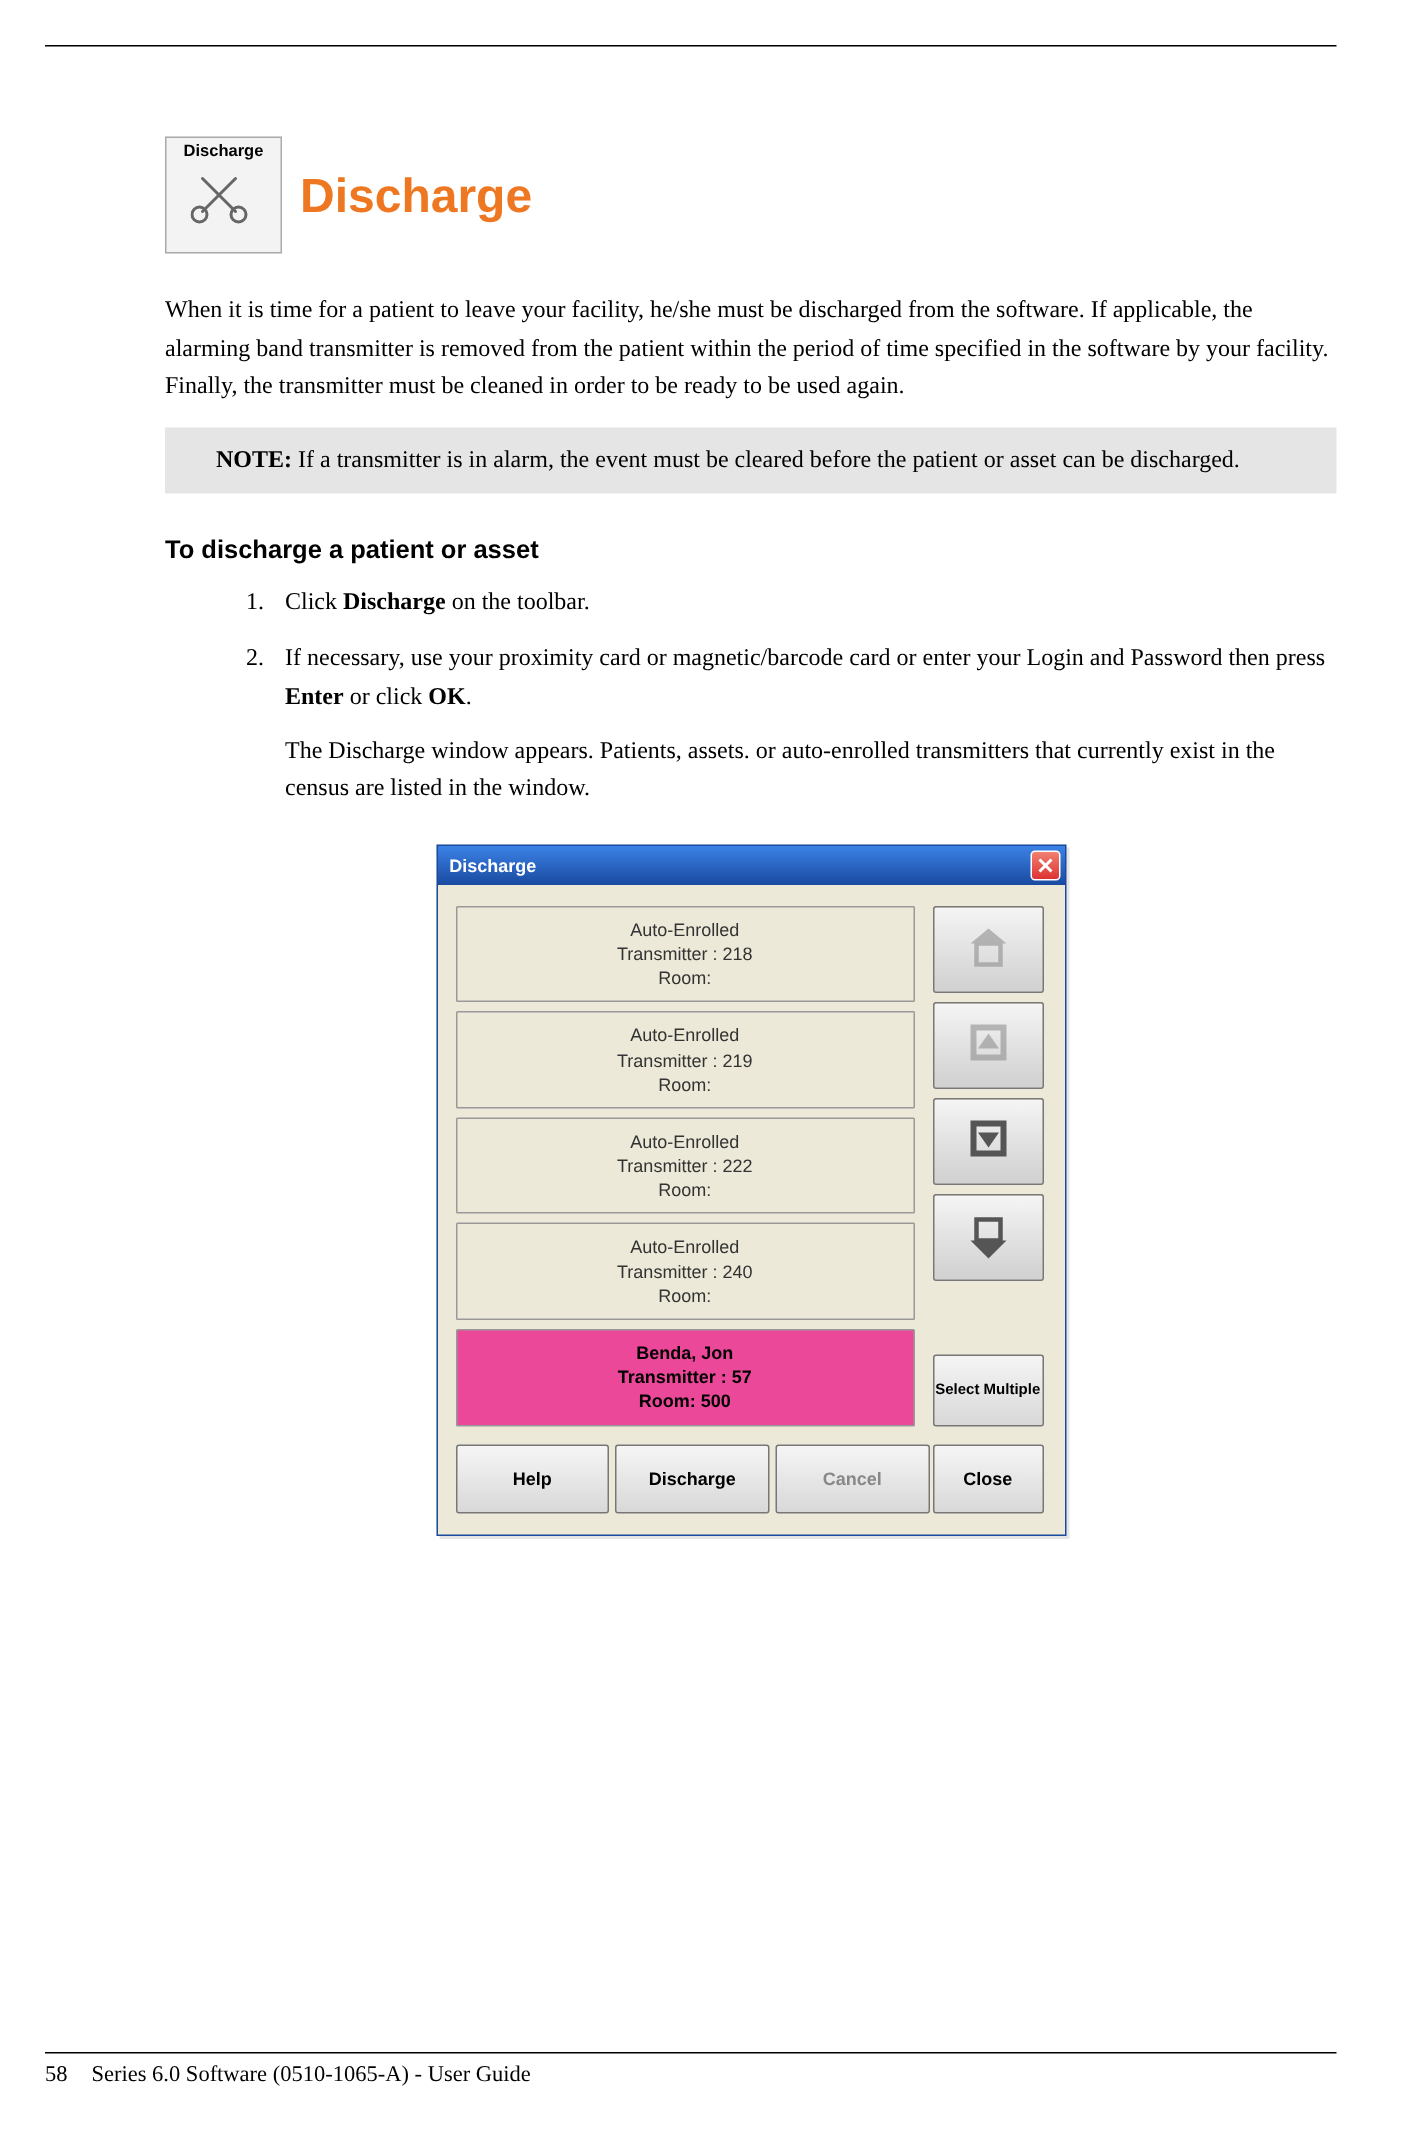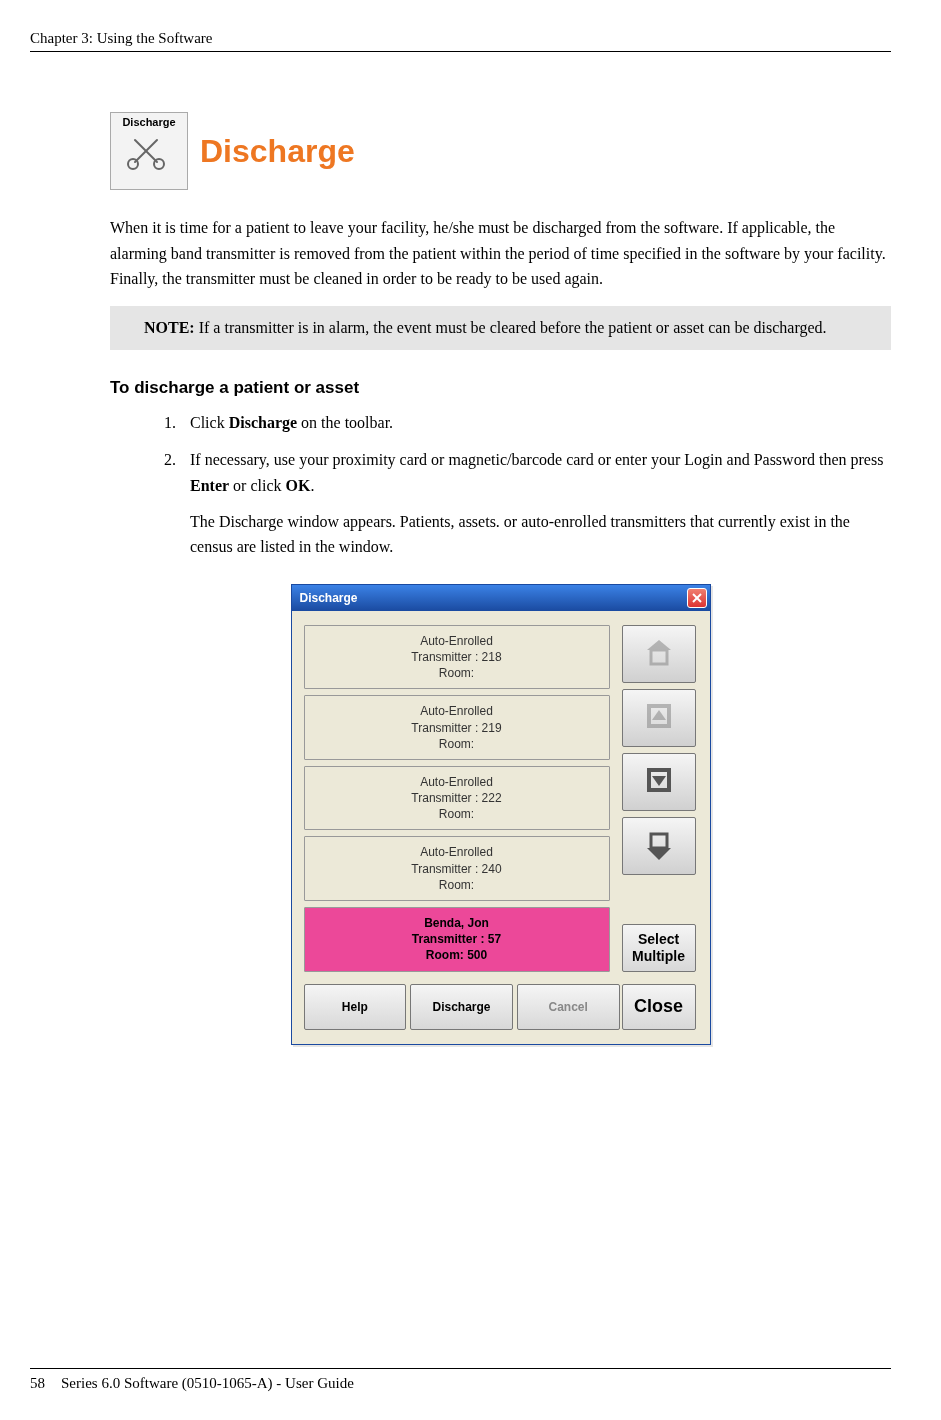--- a/index.html
+++ b/index.html
@@ -155,21 +155,21 @@
     border-radius: 2px;
   }
   .scroll-btn.disabled svg { opacity: 0.55; }
   .select-mult-btn {
     width: 74px; height: 48px;
     border: 1px solid #777;
     background: linear-gradient(to bottom, #f5f5f5, #d8d8d8);
     display: flex; align-items: center; justify-content: center;
     border-radius: 2px;
     font-family: Verdana, Tahoma, sans-serif;
-    font-size: 14px;
+    font-size: 10px;
     font-weight: bold;
     text-align: center;
     line-height: 1.2;
     margin-top: auto;
   }
   .dialog-footer {
     padding: 0 12px 14px 12px;
     display: flex;
   }
   .footer-left { flex: 1; display: flex; gap: 4px; }
@@ -186,21 +186,21 @@
     border-radius: 2px;
   }
   .dlg-btn.disabled { color: #888; }
   .close-bottom {
     width: 74px;
     height: 46px;
     border: 1px solid #777;
     background: linear-gradient(to bottom, #f5f5f5, #d8d8d8);
     display: flex; align-items: center; justify-content: center;
     font-family: Verdana, Tahoma, sans-serif;
-    font-size: 18px;
+    font-size: 12px;
     font-weight: bold;
     border-radius: 2px;
   }
   .figure-caption {
     font-size: 15px;
     margin-left: 80px;
     margin-top: 8px;
   }
   .figure-caption .fignum { margin-right: 16px; }
   .footer-row {
@@ -214,21 +214,20 @@
     justify-content: flex-start;
     font-size: 15px;
     gap: 16px;
   }
   .spacer-flex { flex-grow: 1; }
 </style>
 </head>
 <body>
 
 <div class="page">
-  <div class="chapter-header">Chapter 3: Using the Software</div>
   <hr class="hr">
 
   <div class="content-wrap">
     <div class="icon-title-row">
       <div class="discharge-toolbar-icon">
         <span class="lbl">Discharge</span>
         <svg width="44" height="44" viewBox="0 0 44 44">
           <g stroke="#666" stroke-width="2" fill="none" stroke-linecap="round">
             <line x1="8" y1="8" x2="30" y2="30"></line>
             <line x1="30" y1="8" x2="8" y2="30"></line>

